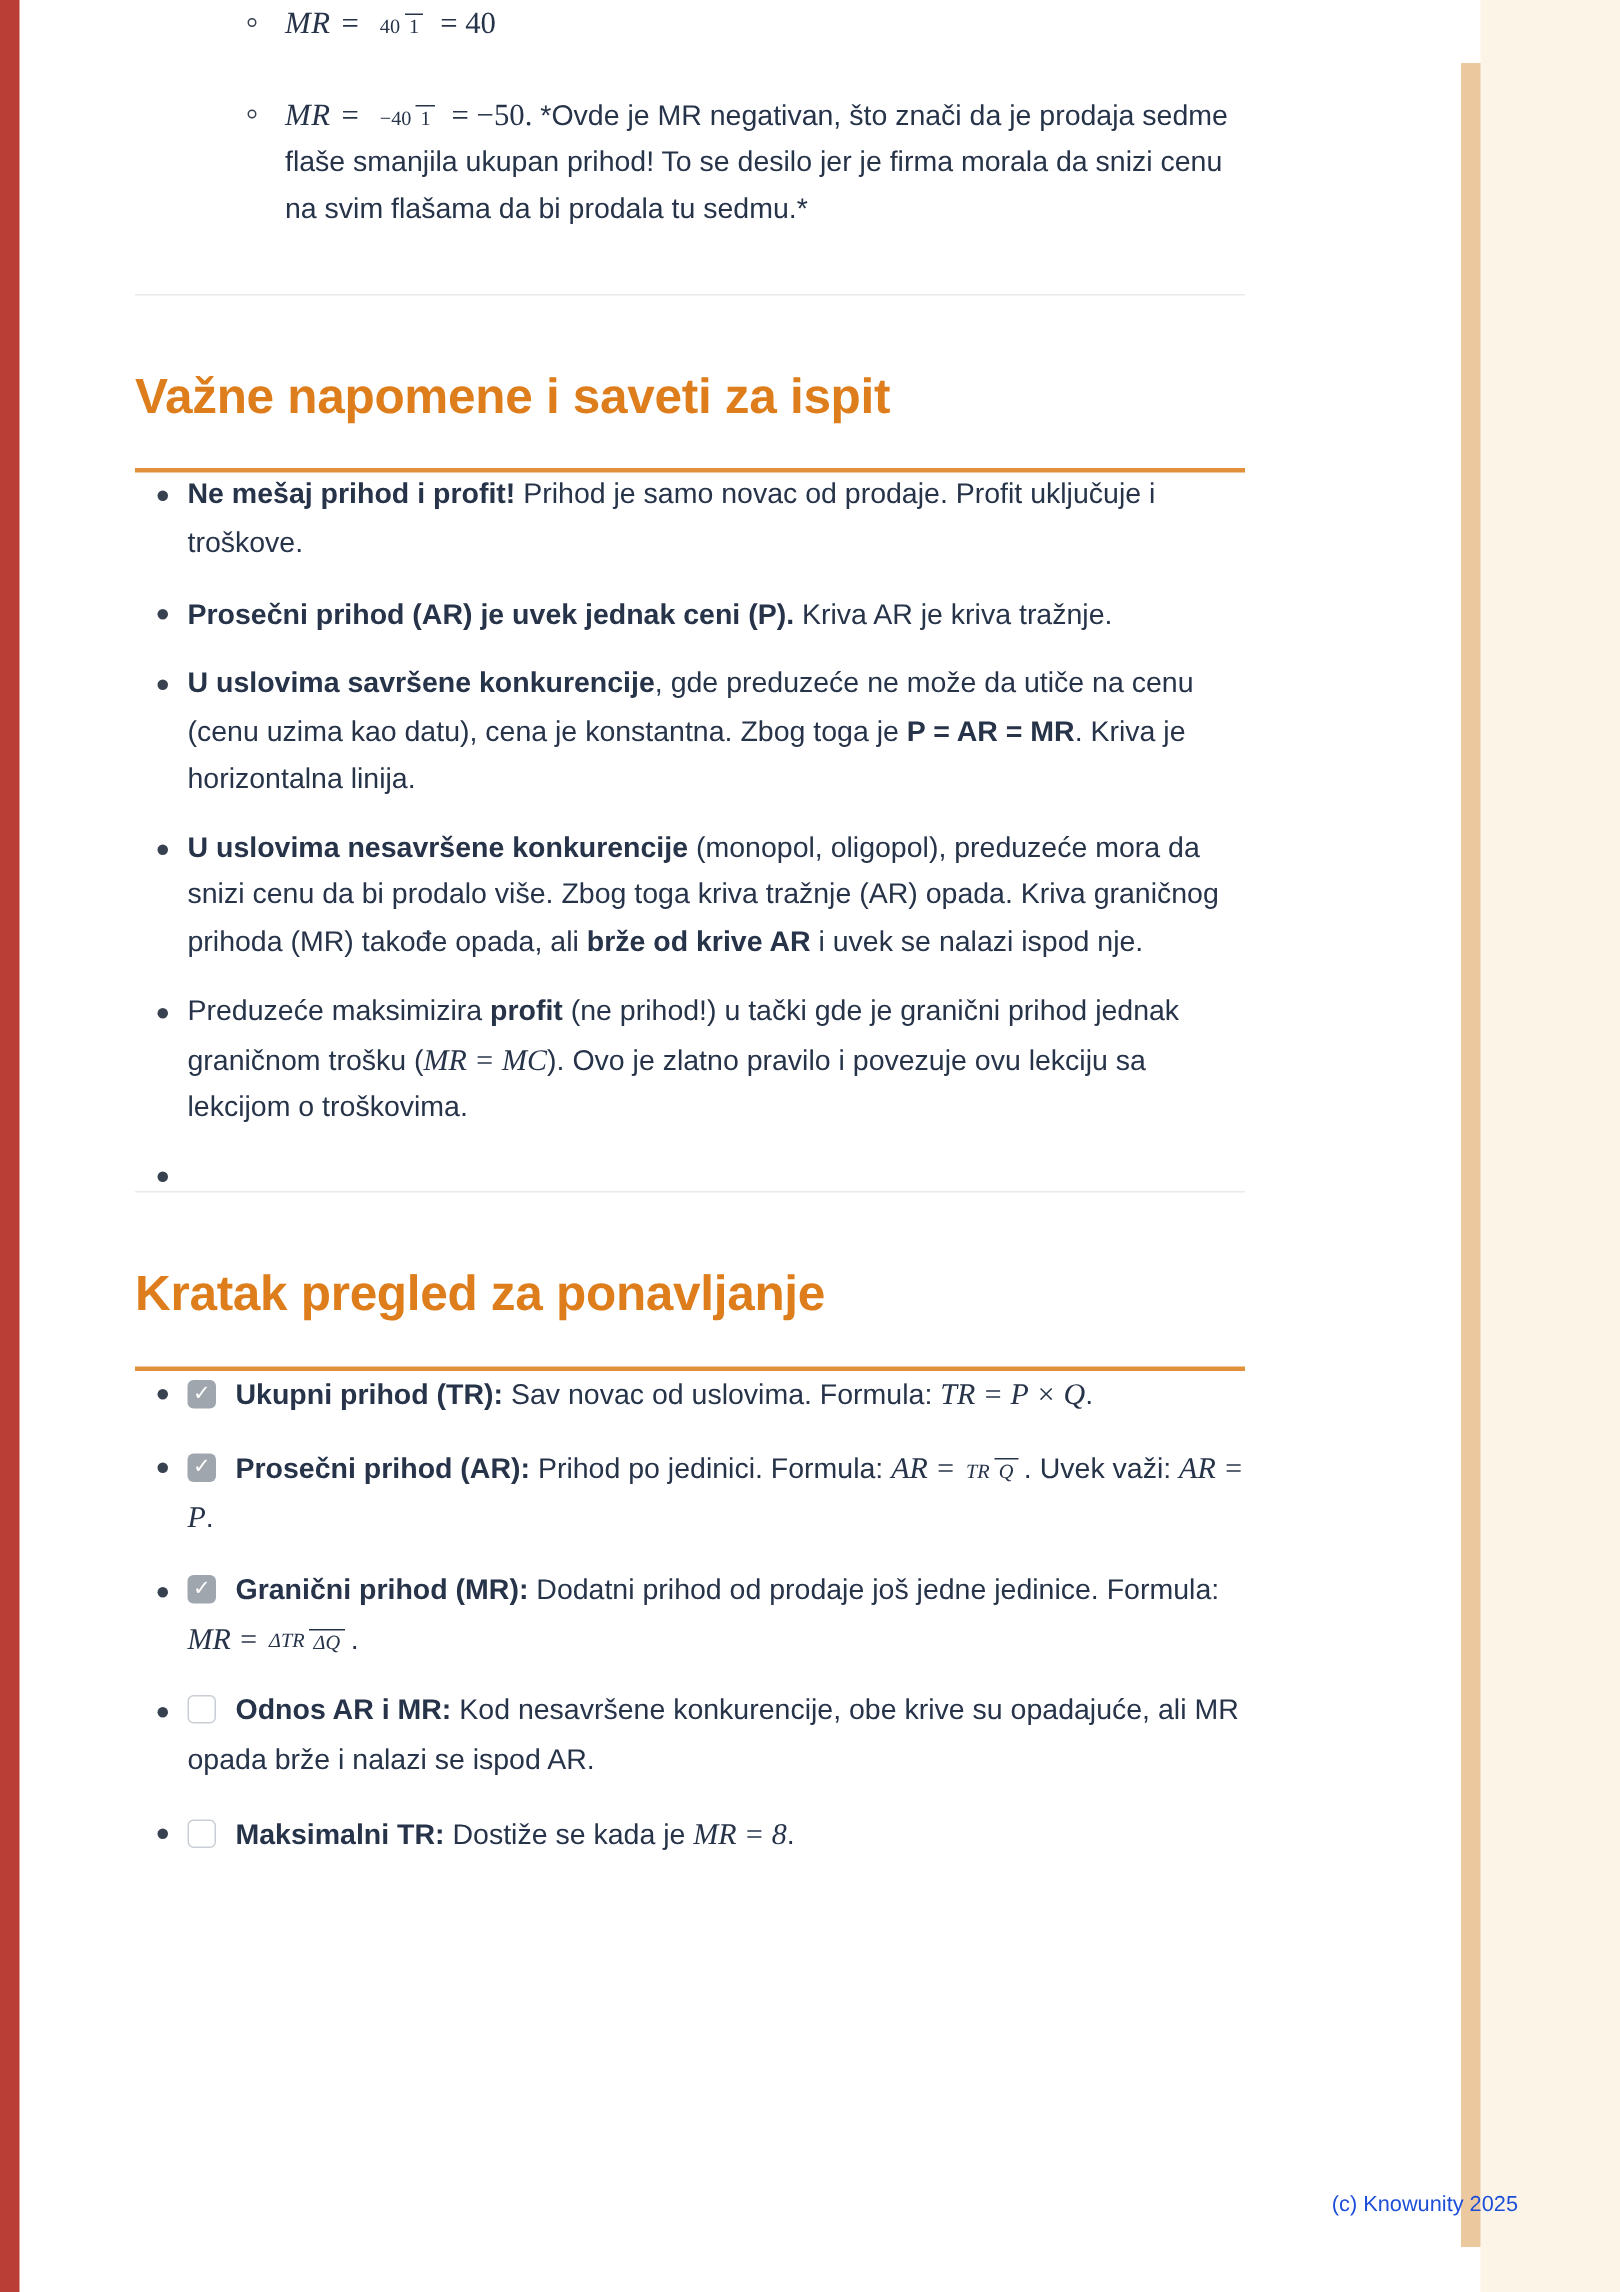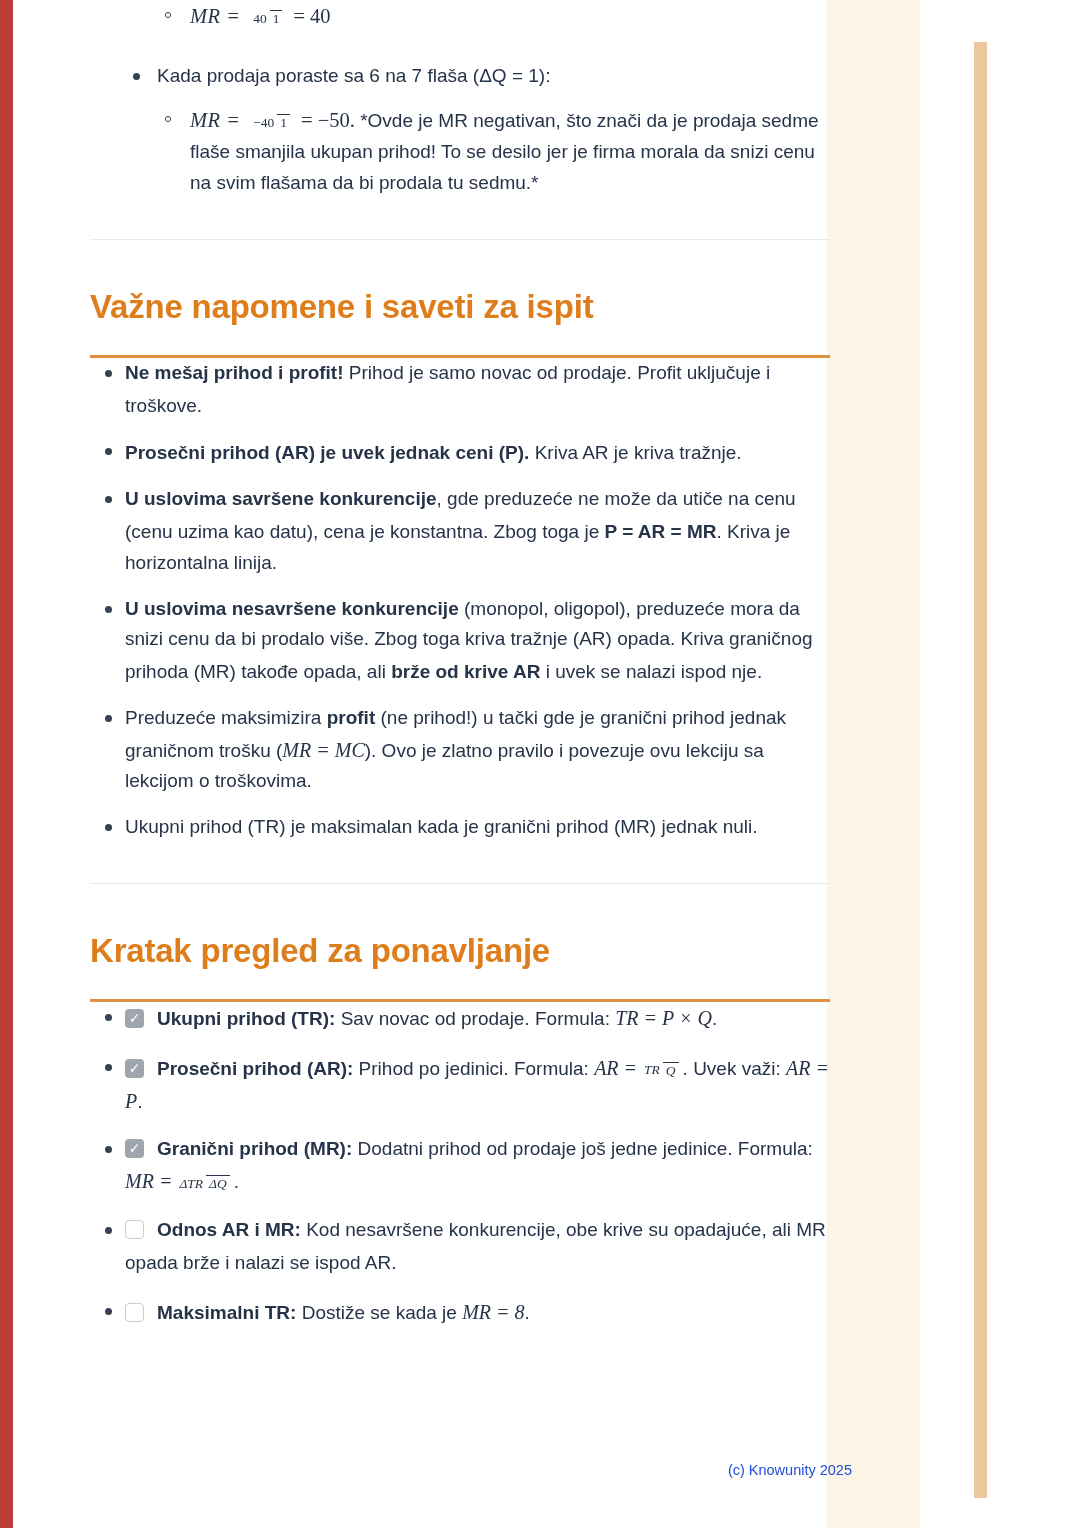--- a/index.html
+++ b/index.html
@@ -5,21 +5,21 @@
   * { box-sizing: border-box; }
   html, body { margin: 0; padding: 0; }
   body {
     width: 1080px; height: 1528px;
     background: #ffffff;
     font-family: "Liberation Sans", "DejaVu Sans", sans-serif;
     color: #263349;
     position: relative;
     overflow: hidden;
   }
-  .page { position: relative; width: 920px; height: 1528px; }
+  .page { position: relative; width: 1080px; height: 1528px; }
 
   
   .strip-left  { position: absolute; left: 0; top: 0; width: 13px; height: 1528px; background: #BA3E35; z-index: 1; }
   .margin-right{ position: absolute; right: 0; top: 0; width: 93px; height: 1528px; background: #FBF4E7; z-index: 0; }
   .strip-right { position: absolute; left: 974px; top: 42px; width: 13px; height: 1456px; background: #ECC89E; z-index: 1; }
 
   .content { position: absolute; left: 90px; top: 0; width: 740px; z-index: 2; font-size: 19px; line-height: 1.62; }
 
   ul.list { list-style: none; margin: 0; padding: 0; }
   .li { position: relative; }
@@ -105,48 +105,47 @@
   <div class="strip-right"></div>
 
   <div class="content">
 
     <ul class="list toplist">
       <li class="li tl2 gap-after"><span class="marker hollow"></span><span class="math"><span class="mvar">MR</span><span class="mop">=</span><span class="frac">
               <span class="num">40</span>
               <span class="den">1</span>
             </span><span class="mres">= 40</span></span></li>
 
-      <li class="li tl1"><span class="marker dot"></span><span class="seg">Kada prodaja poraste sa 6 na 7 flaša (ΔQ = 1):</span></li>
 
 
       <li class="li tl2"><span class="marker hollow"></span><span class="math"><span class="mvar">MR</span><span class="mop">=</span><span class="frac">
               <span class="num">−40</span>
               <span class="den">1</span>
             </span><span class="mres">= −50.</span></span><span class="seg"> *Ovde je MR negativan, što znači da je prodaja sedme flaše smanjila ukupan prihod! To se desilo jer je firma morala da snizi cenu na svim flašama da bi prodala tu sedmu.*</span></li>
     </ul>
 
     <hr class="divider">
 
     <h2 class="section-title">Važne napomene i saveti za ispit</h2>
 
     <ul class="list s1">
       <li class="li"><span class="marker dot"></span><span class="seg"></span><span class="seg b">Ne mešaj prihod i profit!</span><span class="seg"> Prihod je samo novac od prodaje. Profit uključuje i troškove.</span><span class="seg b"></span><span class="seg m"></span><span class="seg"></span></li>
       <li class="li"><span class="marker dot"></span><span class="seg"></span><span class="seg b">Prosečni prihod (AR) je uvek jednak ceni (P).</span><span class="seg"> Kriva AR je kriva tražnje.</span><span class="seg b"></span><span class="seg m"></span><span class="seg"></span></li>
       <li class="li"><span class="marker dot"></span><span class="seg"></span><span class="seg b">U uslovima savršene konkurencije</span><span class="seg">, gde preduzeće ne može da utiče na cenu (cenu uzima kao datu), cena je konstantna. Zbog toga je </span><span class="seg b">P = AR = MR</span><span class="seg m"></span><span class="seg">. Kriva je horizontalna linija.</span></li>
       <li class="li"><span class="marker dot"></span><span class="seg"></span><span class="seg b">U uslovima nesavršene konkurencije</span><span class="seg"> (monopol, oligopol), preduzeće mora da snizi cenu da bi prodalo više. Zbog toga kriva tražnje (AR) opada. Kriva graničnog prihoda (MR) takođe opada, ali </span><span class="seg b">brže od krive AR</span><span class="seg m"></span><span class="seg"> i uvek se nalazi ispod nje.</span></li>
       <li class="li"><span class="marker dot"></span><span class="seg">Preduzeće maksimizira </span><span class="seg b">profit</span><span class="seg"> (ne prihod!) u tački gde je granični prihod jednak graničnom trošku (</span><span class="seg m">MR = MC</span><span class="seg">). Ovo je zlatno pravilo i povezuje ovu lekciju sa lekcijom o troškovima.</span></li>
-      <li class="li"><span class="marker dot"></span><span class="seg">Ukupni prihod (TR) je maksimalan kada je granični prihod (MR) jednak nuli.</span></li>
+      <li class="li"><span class="marker dot"></span></li>
     </ul>
 
     <hr class="divider">
 
     <h2 class="section-title">Kratak pregled za ponavljanje</h2>
 
     <ul class="list s2">
-      <li class="li check"><span class="marker dot"></span><span class="cb" data-checked="true"></span><span class="seg b">Ukupni prihod (TR):</span><span class="seg"> Sav novac od prodaje. Formula: </span><span class="seg m">TR = P × Q</span><span class="seg">.</span><span class="seg m"></span><span class="seg"></span></li>
+      <li class="li check"><span class="marker dot"></span><span class="cb" data-checked="true"></span><span class="seg b">Ukupni prihod (TR):</span><span class="seg"> Sav novac od uslovima. Formula: </span><span class="seg m">TR = P × Q</span><span class="seg">.</span><span class="seg m"></span><span class="seg"></span></li>
 
       <li class="li check"><span class="marker dot"></span><span class="cb" data-checked="true"></span><span class="seg b">Prosečni prihod (AR):</span><span class="seg"> Prihod po jedinici. Formula: </span><span class="seg m">AR =</span><span class="frac it">
             <span class="num">TR</span>
             <span class="den">Q</span>
           </span><span class="seg">. Uvek važi: </span><span class="seg m">AR = P</span><span class="seg">.</span></li>
 
       <li class="li check"><span class="marker dot"></span><span class="cb" data-checked="true"></span><span class="seg b">Granični prihod (MR):</span><span class="seg"> Dodatni prihod od prodaje još jedne jedinice. Formula: </span><span class="seg m">MR =</span><span class="frac it">
             <span class="num">ΔTR</span>
             <span class="den">ΔQ</span>
           </span><span class="seg">.</span><span class="seg m"></span><span class="seg"></span></li>

